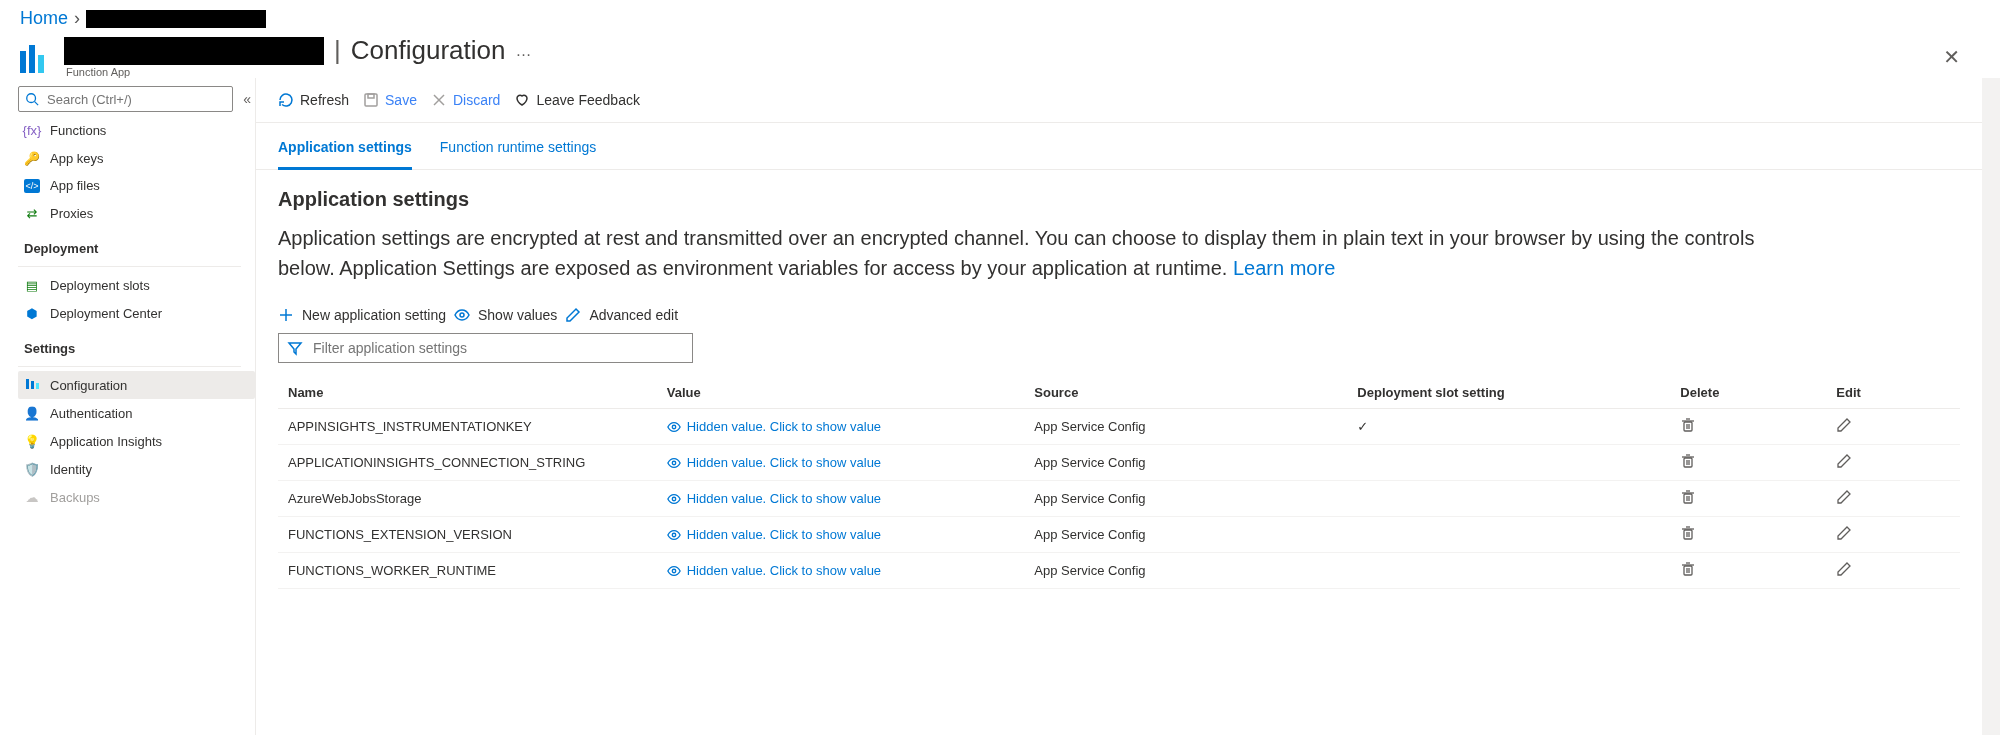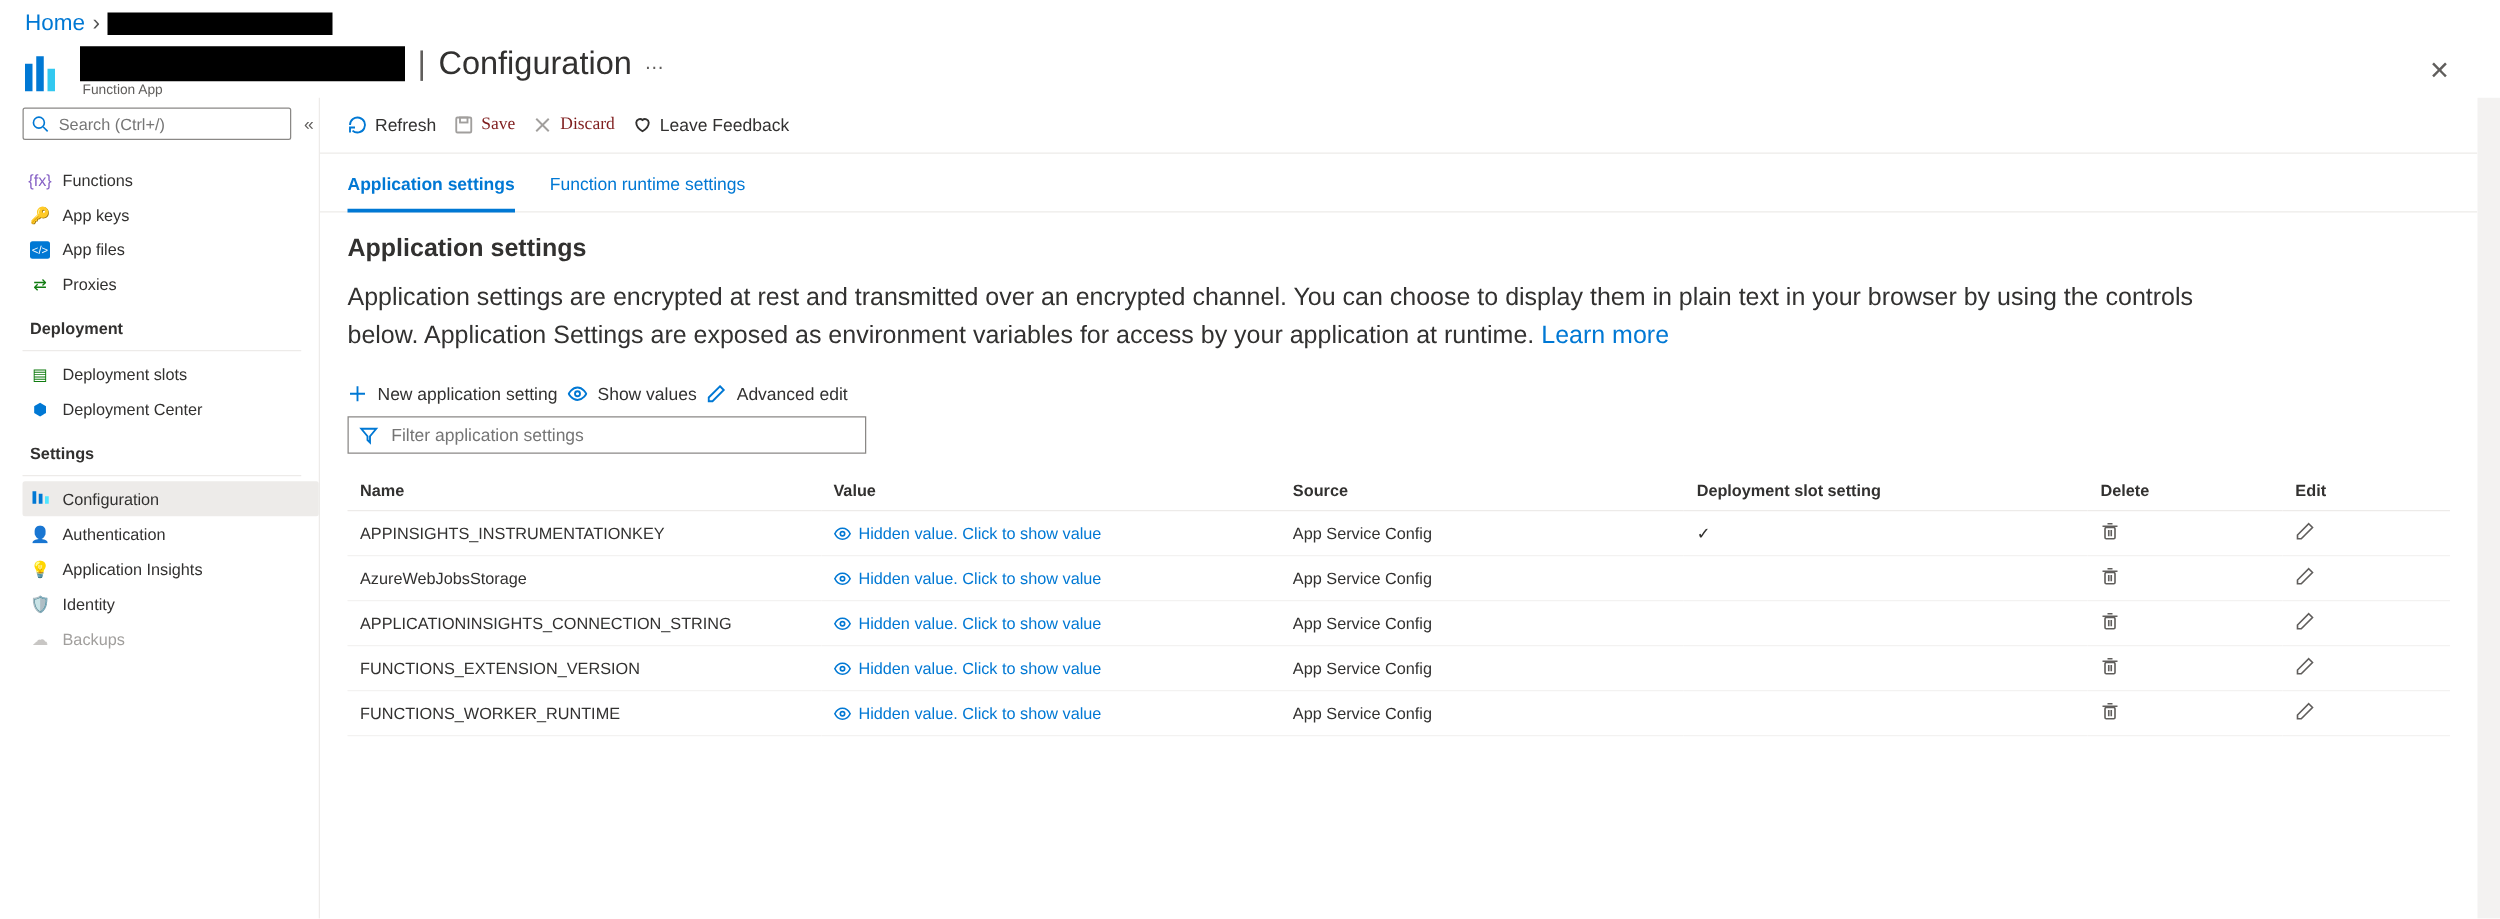--- a/index.html
+++ b/index.html
@@ -25,35 +25,35 @@
   .header-title-block { display:flex; flex-direction:column; }
   .header-title-row { display:flex; align-items:center; gap:10px;}
   .black-box { background:#000; width:260px; height:28px; display:inline-block; }
   .big-title { font-size: 26px; font-weight:400; color:#323130; }
   .pipe { color:#605e5c; font-size:26px; }
   .dots { color:#605e5c; letter-spacing:2px; font-size:16px; cursor:pointer;}
   .subtype { font-size:11px; color:#605e5c; margin-left:2px;}
   .close-x { margin-left:auto; margin-right:20px; font-size:20px; color:#605e5c; cursor:pointer;}
   .body { display:flex; flex:1; overflow:hidden; }
   .sidebar { width:255px; border-right:none; padding:8px 0 0 18px; display:flex; flex-direction:column; }
-  .search-wrap { display:flex; align-items:center; gap:6px; margin-bottom:18px;}
+  .search-wrap { display:flex; align-items:center; gap:6px; margin-bottom:4px;}
   .search-box { flex:1; display:flex; align-items:center; border:1px solid #8a8886; border-radius:2px; padding:3px 6px; height:26px;}
   .search-box svg { width:14px; height:14px; color:#0078d4; margin-right:6px;}
   .search-box input { border:none; outline:none; font-size:13px; flex:1; background:transparent;}
   .collapse-chevron { color:#605e5c; font-size:14px; cursor:pointer; padding:4px;}
   .nav-item { display:flex; align-items:center; gap:10px; padding:6px 6px; cursor:pointer; color:#323130; border-radius:2px;}
   .nav-item.selected { background:#edebe9; }
   .nav-item.muted { color:#a19f9d; }
   .nav-icon { width:16px; height:16px; display:inline-flex; align-items:center; justify-content:center;}
   .nav-section { font-weight:700; color:#323130; padding:14px 6px 6px 6px; font-size:13px;}
   .nav-divider { height:1px; background:#edebe9; margin:4px 14px 4px 0;}
   .content { flex:1; display:flex; flex-direction:column; overflow:auto; border-left:1px solid #edebe9; }
   .toolbar { display:flex; align-items:flex-start; gap:14px; padding:14px 22px; border-bottom:1px solid #edebe9; color:#323130;}
   .tb-btn { display:flex; align-items:center; gap:6px; cursor:pointer; font-size:14px;}
-  .tb-btn.disabled { color:#7f1d1d; cursor:default;font-family:Liberation Serif, serif;}
+  .tb-btn.disabled { color:#3b82f6; cursor:default;}
   .tb-btn svg { width:16px; height:16px;}
   .tabs { display:flex; gap:28px; padding:10px 22px 0 22px; border-bottom:1px solid #edebe9;}
   .tab { padding:6px 0 12px 0; cursor:pointer; font-size:14px;}
   .tab.active { color:#0078d4; font-weight:600; border-bottom:3px solid #0078d4; margin-bottom:-1px;}
   .tab.link { color:#0078d4;}
   .section { padding:18px 22px 10px 22px;}
   .section h2 { font-size:20px; font-weight:600; margin:0 0 12px 0;}
   .desc { font-size:20px; color:#323130; line-height:1.5; max-width:1500px;}
   .desc a { color:#0078d4; text-decoration:none;}
   .action-row { display:flex; gap:8px; padding:14px 22px 10px 22px; align-items:center;}
@@ -285,21 +285,21 @@
                     <line x1="9" y1="7" x2="9" y2="12"></line>
                   </svg>
                 </span></td>
               <td><span class="icon-btn">
                   <svg width="16" height="16" viewBox="0 0 16 16" fill="none" stroke="#605e5c" stroke-width="1.3">
                     <path d="M11 2l3 3-9 9H2v-3z"></path>
                   </svg>
                 </span></td>
             </tr>
             <tr>
-              <td>AzureWebJobsStorage</td>
+              <td>APPLICATIONINSIGHTS_CONNECTION_STRING</td>
               <td>
                 <span class="hidden-val">
                   <svg viewBox="0 0 16 16" fill="none" stroke="#0078d4" stroke-width="1.5">
                     <path d="M1 8s2.5-5 7-5 7 5 7 5-2.5 5-7 5-7-5-7-5z"></path>
                     <circle cx="8" cy="8" r="2"></circle>
                   </svg>
                   <span>Hidden value. Click to show value</span>
                 </span>
               </td>
               <td>App Service Config</td>
@@ -313,21 +313,21 @@
                     <line x1="9" y1="7" x2="9" y2="12"></line>
                   </svg>
                 </span></td>
               <td><span class="icon-btn">
                   <svg width="16" height="16" viewBox="0 0 16 16" fill="none" stroke="#605e5c" stroke-width="1.3">
                     <path d="M11 2l3 3-9 9H2v-3z"></path>
                   </svg>
                 </span></td>
             </tr>
             <tr>
-              <td>APPLICATIONINSIGHTS_CONNECTION_STRING</td>
+              <td>AzureWebJobsStorage</td>
               <td>
                 <span class="hidden-val">
                   <svg viewBox="0 0 16 16" fill="none" stroke="#0078d4" stroke-width="1.5">
                     <path d="M1 8s2.5-5 7-5 7 5 7 5-2.5 5-7 5-7-5-7-5z"></path>
                     <circle cx="8" cy="8" r="2"></circle>
                   </svg>
                   <span>Hidden value. Click to show value</span>
                 </span>
               </td>
               <td>App Service Config</td>

